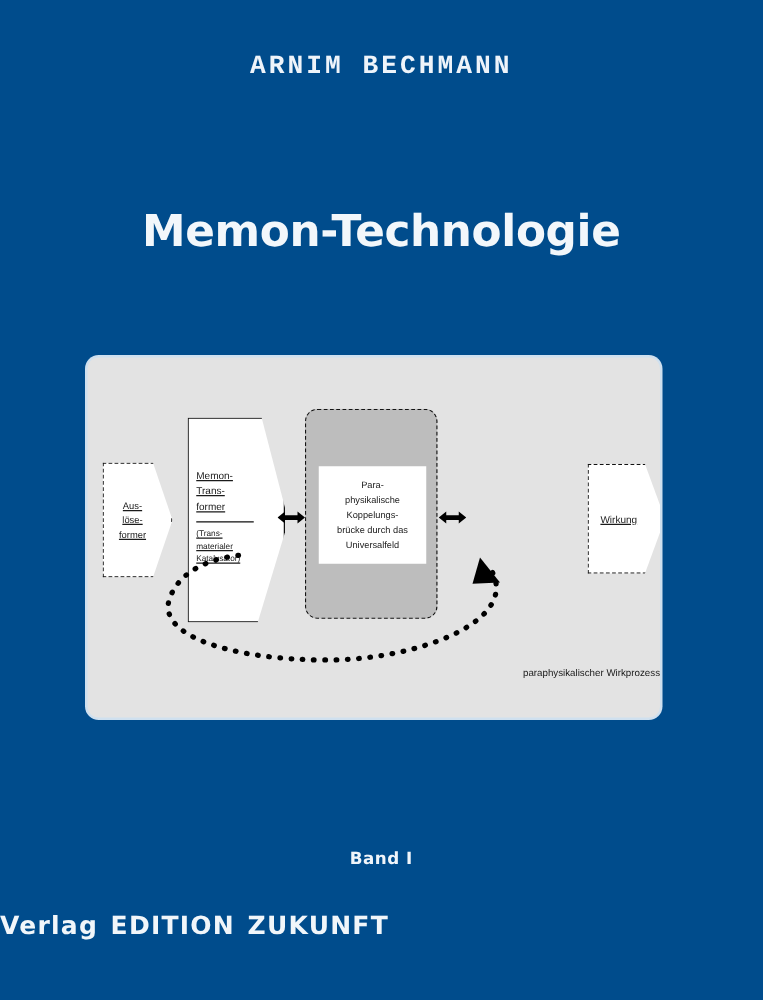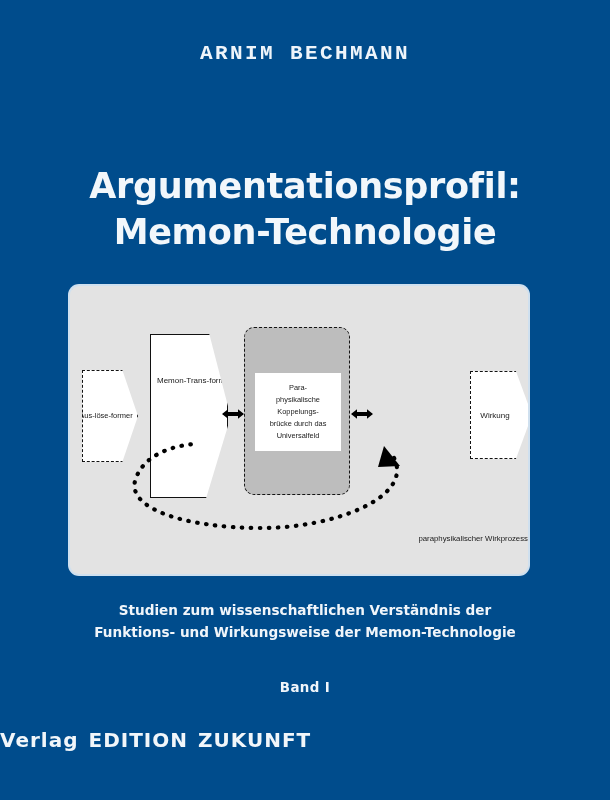--- a/index.html
+++ b/index.html
@@ -68,25 +68,26 @@
 
   .diagram {
     position: absolute;
     inset: 0;
   }
 
   .dnode {
     position: absolute;
     box-sizing: border-box;
     display: flex;
-    flex-direction: row;
+    flex-direction: column;
     align-items: center;
     justify-content: center;
     text-align: center;
     color: #1a1a1a;
+    text-decoration: underline;
   }
 
   
   .trigger {
     left: 12px;
     top: 84px;
     width: 56px;
     height: 92px;
     background: #ffffff;
     border: 1.5px dashed #111;
@@ -287,21 +288,20 @@
   .publisher .sp { display: inline-block; width: 10px; }
 </style>
 </head>
 <body>
 
 <div class="cover">
 
   <div class="author">ARNIM BECHMANN</div>
 
   <div class="title">
-    <span class="line">Argumentationsprofil:</span>
     <span class="line">Memon-Technologie</span>
   </div>
 
   <div class="panel">
     <div class="diagram">
 
       <div class="dnode trigger">
         <span>Aus-</span>
         <span>löse-</span>
         <span>former</span>
@@ -350,24 +350,20 @@
         <svg width="300" height="98" viewBox="0 0 300 98">
           <path d="M272 22 C 292 62, 210 92, 140 92 C 62 92, 2 72, 14 42 C 22 20, 48 10, 72 8" fill="none" stroke="#000" stroke-width="4.2" stroke-linecap="round" stroke-dasharray="0.5 8.5"></path>
           <path d="M262 10 L278 30 L256 31 Z" fill="#000"></path>
         </svg>
       </div>
 
       <div class="process-label">paraphysikalischer Wirkprozess</div>
     </div>
   </div>
 
-  <div class="subtitle">
-    <span class="line">Studien zum wissenschaftlichen Verständnis der</span>
-    <span class="line">Funktions- und Wirkungsweise der Memon-Technologie</span>
-  </div>
 
   <div class="band">Band I</div>
 
   <div class="publisher">
     <span>Verlag</span><span class="sp"></span><span>EDITION</span><span class="sp"></span><span>ZUKUNFT</span>
   </div>
 
 </div>
 
 </body></html>

